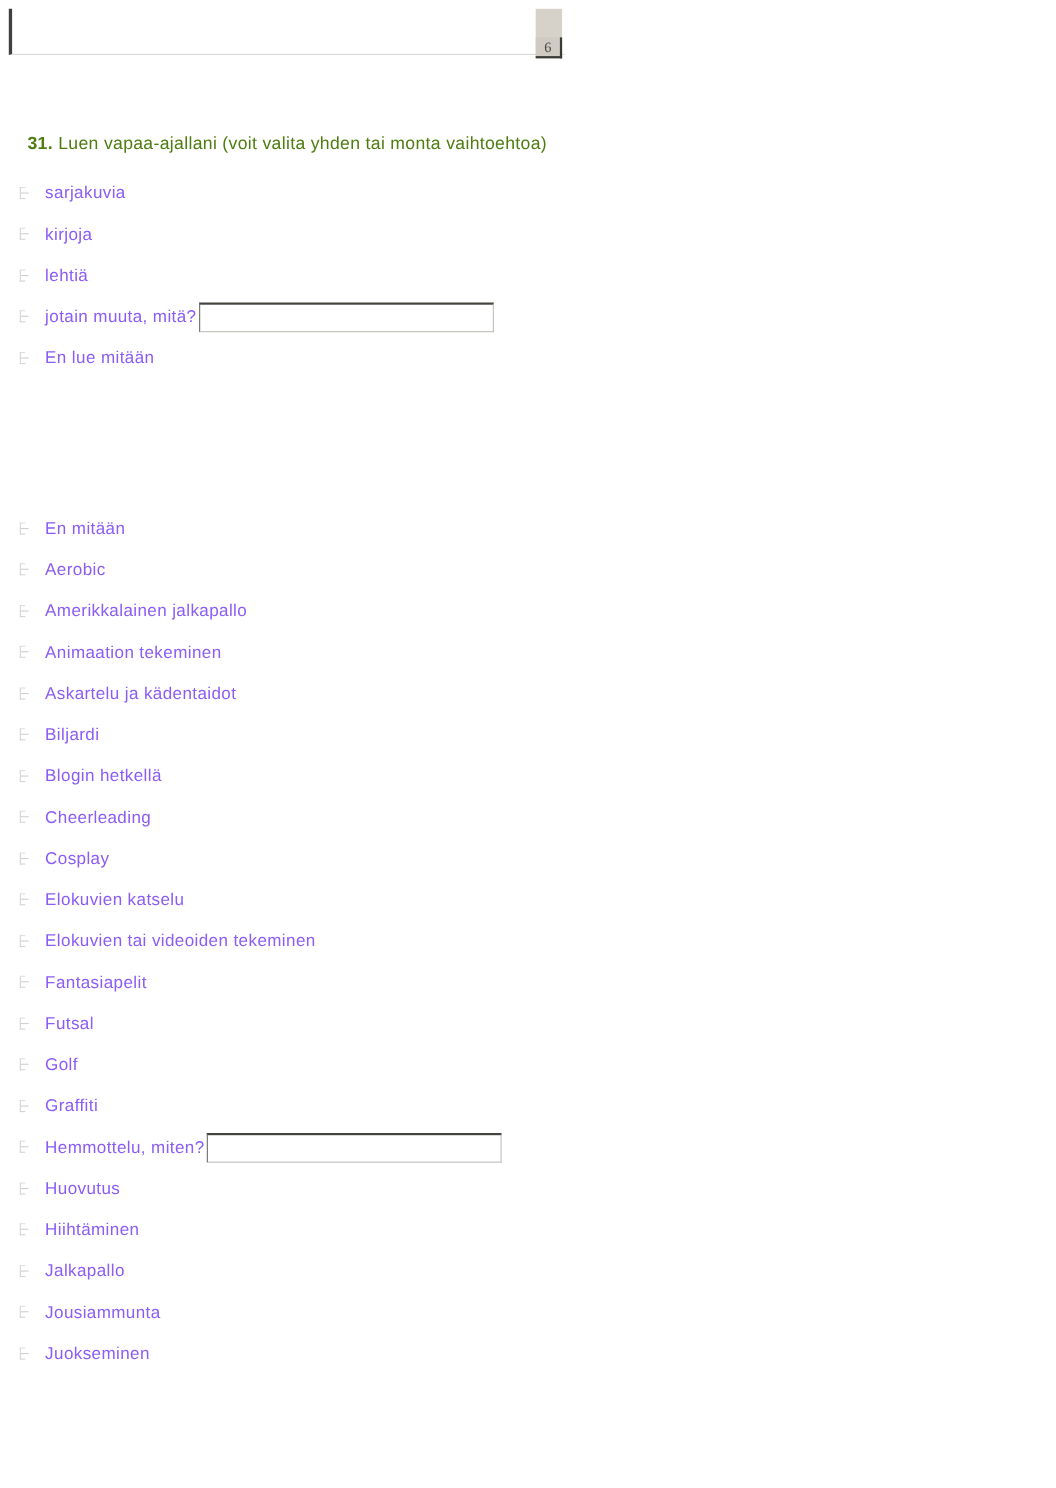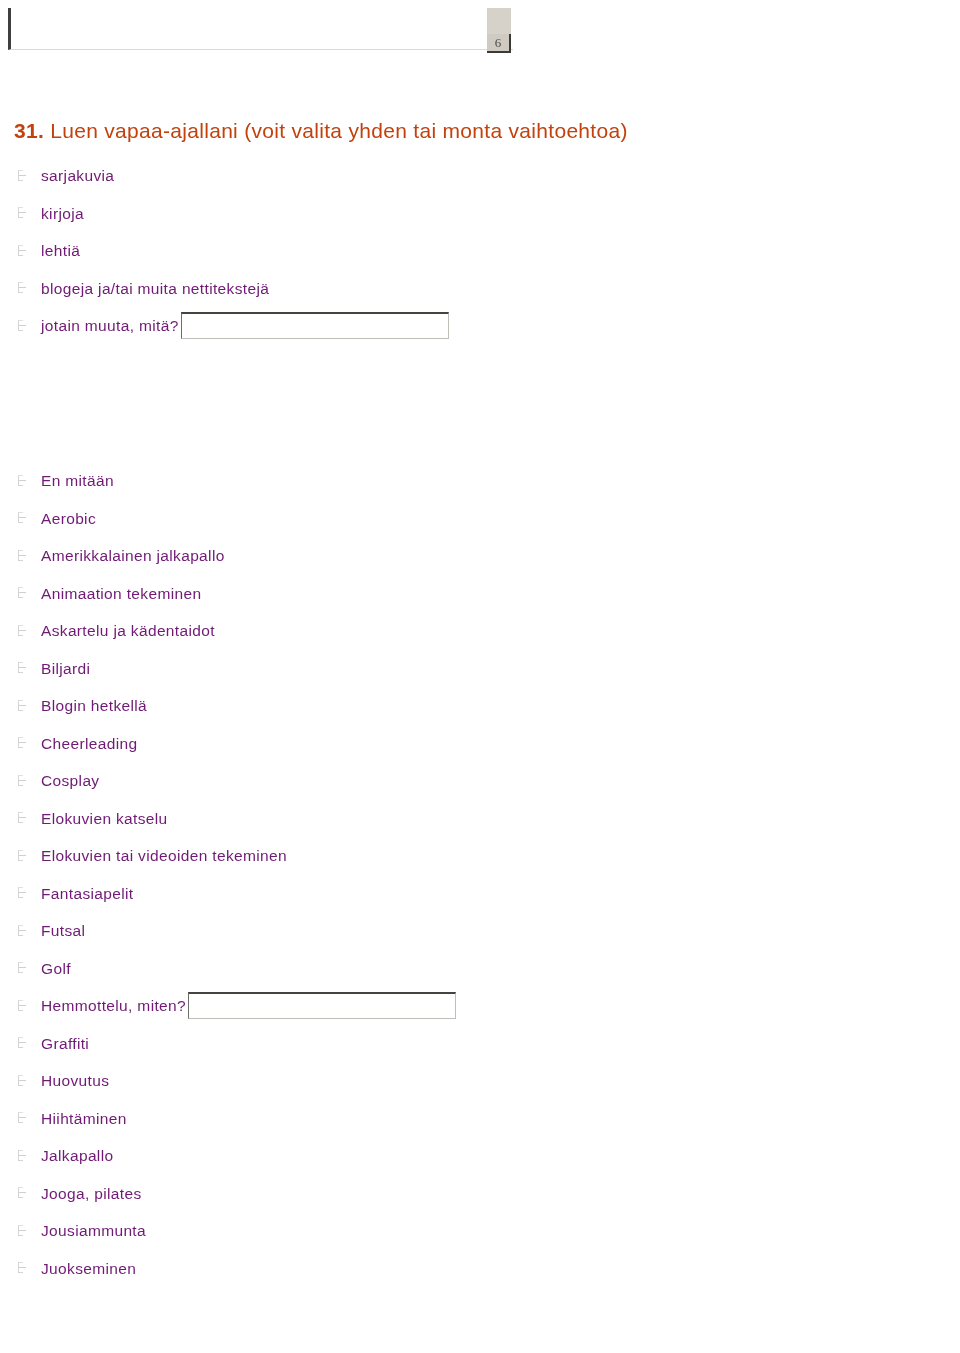--- a/index.html
+++ b/index.html
@@ -52,25 +52,26 @@
     text-align: center;
   }
 
   
   .question-block {
     position: absolute;
     left: 14px;
     width: 940px;
   }
   .question-heading {
-    color: #c2410c;
-    font-size: 21px;
+    color: #4d7c0f;
+    font-size: 16px;
     line-height: 26px;
     letter-spacing: 0.3px;
     white-space: nowrap;
+    margin-left: 11px;
   }
   .question-heading .q-num {
     font-weight: bold;
   }
   .question-heading .q-emph {
     font-weight: bold;
   }
 
   .option-list {
     margin: 0;
@@ -107,21 +108,21 @@
   .checkbox-marker::after {
     content: "";
     position: absolute;
     left: 1px;
     top: 5px;
     width: 7px;
     height: 1px;
     background: #8f8f8f;
   }
   .option-label {
-    color: #701a75;
+    color: #8b5cf6;
     font-size: 15.5px;
     line-height: 19px;
     letter-spacing: 0.35px;
     white-space: nowrap;
   }
   .option-item.has-input .option-label {
     margin-right: 2px;
   }
   .text-input {
     width: 268px;
@@ -164,29 +165,29 @@
       <span class="option-label">sarjakuvia</span>
     </li>
     <li class="option-item">
       <span class="checkbox-marker"></span>
       <span class="option-label">kirjoja</span>
     </li>
     <li class="option-item">
       <span class="checkbox-marker"></span>
       <span class="option-label">lehtiä</span>
     </li>
-    <li class="option-item">
-      <span class="checkbox-marker"></span>
-      <span class="option-label">blogeja ja/tai muita nettitekstejä</span>
-    </li>
     <li class="option-item has-input">
       <span class="checkbox-marker"></span>
       <span class="option-label">jotain muuta, mitä?</span>
       <input class="text-input" type="text" value="" style="">
     </li>
+    <li class="option-item">
+      <span class="checkbox-marker"></span>
+      <span class="option-label">En lue mitään</span>
+    </li>
   </ul>
 </div>
 
 <div class="question-block" id="question-32">
   <ul class="option-list">
     <li class="option-item">
       <span class="checkbox-marker"></span>
       <span class="option-label">En mitään</span>
     </li>
     <li class="option-item">
@@ -234,44 +235,40 @@
       <span class="option-label">Fantasiapelit</span>
     </li>
     <li class="option-item">
       <span class="checkbox-marker"></span>
       <span class="option-label">Futsal</span>
     </li>
     <li class="option-item">
       <span class="checkbox-marker"></span>
       <span class="option-label">Golf</span>
     </li>
+    <li class="option-item">
+      <span class="checkbox-marker"></span>
+      <span class="option-label">Graffiti</span>
+    </li>
     <li class="option-item has-input">
       <span class="checkbox-marker"></span>
       <span class="option-label">Hemmottelu, miten?</span>
       <input class="text-input" type="text" value="" style="">
     </li>
     <li class="option-item">
       <span class="checkbox-marker"></span>
-      <span class="option-label">Graffiti</span>
-    </li>
-    <li class="option-item">
-      <span class="checkbox-marker"></span>
       <span class="option-label">Huovutus</span>
     </li>
     <li class="option-item">
       <span class="checkbox-marker"></span>
       <span class="option-label">Hiihtäminen</span>
     </li>
     <li class="option-item">
       <span class="checkbox-marker"></span>
       <span class="option-label">Jalkapallo</span>
-    </li>
-    <li class="option-item">
-      <span class="checkbox-marker"></span>
-      <span class="option-label">Jooga, pilates</span>
     </li>
     <li class="option-item">
       <span class="checkbox-marker"></span>
       <span class="option-label">Jousiammunta</span>
     </li>
     <li class="option-item">
       <span class="checkbox-marker"></span>
       <span class="option-label">Juokseminen</span>
     </li>
   </ul>

